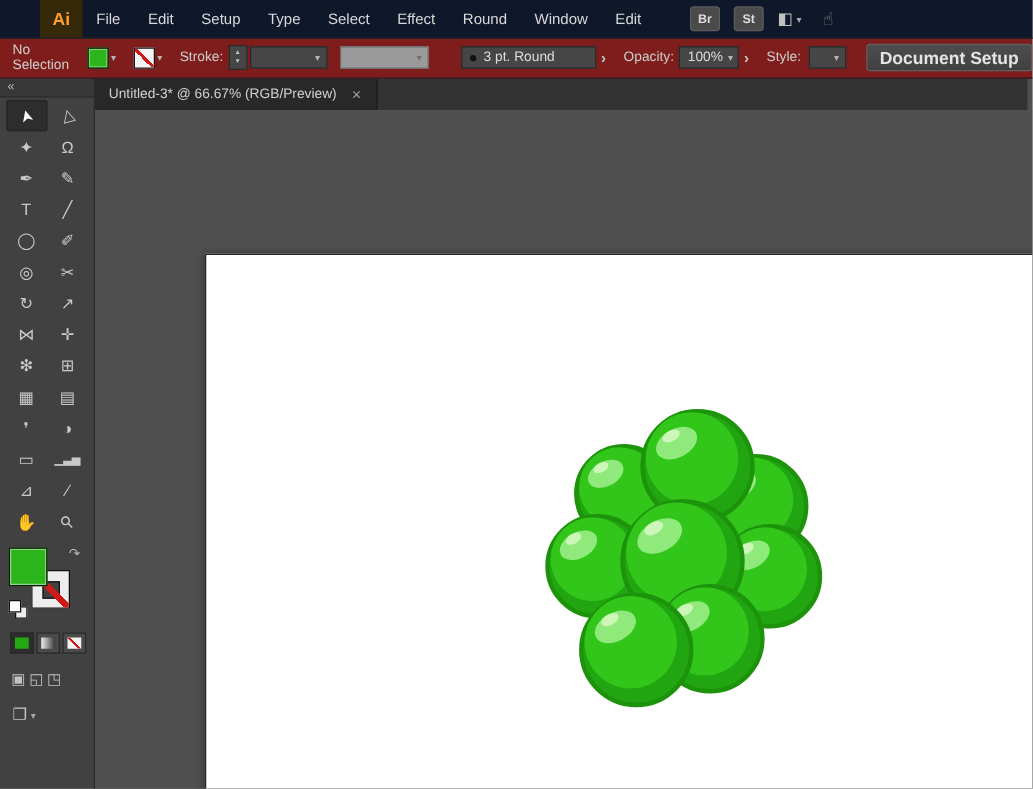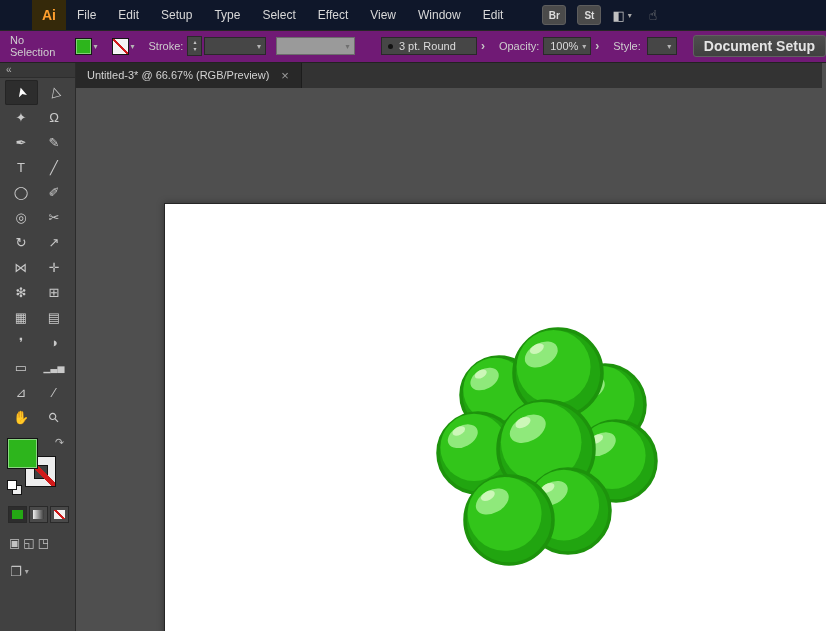--- a/index.html
+++ b/index.html
@@ -18,39 +18,39 @@
   .menu-items{display:flex;align-items:center;height:100%;}
   .menu-item{padding:0 11px;height:30px;line-height:30px;font-size:12px;color:#d8d8d8;cursor:default;}
   .mb-right{display:flex;align-items:center;margin-left:28px;gap:11px;}
   .mb-chip{width:22px;height:18px;background:#4a4a4a;border:1px solid #5d5d5d;border-radius:3px;
     color:#dcdcdc;font-size:10px;font-weight:bold;display:flex;align-items:center;justify-content:center;}
   .ws-wrap{display:flex;align-items:center;gap:3px;color:#c0c0c0;}
   .ws-glyph{font-size:13px;}
   .tiny-caret{font-size:8px;color:#a8a8a8;}
   .hand-glyph{font-size:14px;color:#8e8e8e;margin-left:6px;}
   
-  .control-bar{position:absolute;left:0;top:30px;width:100%;height:32px;background:#701a75;
+  .control-bar{position:absolute;left:0;top:30px;width:100%;height:32px;background:#7f1d1d;
     border-bottom:1px solid #222;display:flex;align-items:center;font-size:11px;color:#c9c9c9;z-index:8;}
   .cb-status{margin-left:10px;width:66px;color:#cfcfcf;}
   .swatch{width:15px;height:15px;border:1px solid #161616;box-shadow:inset 0 0 0 1px rgba(255,255,255,.4);}
   .fill-swatch{background:#2db51c;}
   .stroke-swatch{background:#f3f3f3;position:relative;overflow:hidden;}
   .slash{position:absolute;inset:0;background:linear-gradient(45deg,transparent 44%,#d01a1a 44%,#d01a1a 56%,transparent 56%);}
   .caret{font-size:8px;color:#b5b5b5;margin-left:2px;}
   .cb-group{display:flex;align-items:center;margin-left:14px;}
   .cb-label{margin-right:4px;color:#cdcdcd;}
   .stepper{width:13px;height:18px;background:#464646;border:1px solid #292929;display:flex;flex-direction:column;
     align-items:center;justify-content:center;color:#c6c6c6;font-size:6px;line-height:7px;}
   .combo{height:18px;background:#464646;border:1px solid #292929;display:flex;align-items:center;
     color:#ddd;font-size:11px;box-sizing:border-box;}
   .combo .caret-box{margin-left:auto;width:13px;text-align:center;font-size:8px;color:#b5b5b5;}
   .stroke-size-combo{width:62px;margin-left:2px;}
   .profile-combo{width:102px;background:#9a9a9a;border:1px solid #6c6c6c;margin-left:10px;}
   .profile-combo .caret-box{color:#6f6f6f;}
-  .brush-combo{width:96px;margin-left:12px;padding-left:6px;}
+  .brush-combo{width:108px;margin-left:12px;padding-left:6px;}
   .brush-dot{width:5px;height:5px;border-radius:50%;background:#121212;margin-right:6px;flex:0 0 auto;}
   .chev{font-size:12px;font-weight:bold;color:#c6c6c6;margin-left:4px;}
   .opacity-combo{width:48px;padding-left:6px;}
   .style-combo{width:30px;margin-left:2px;}
   .doc-setup-btn{height:20px;padding:0 10px;margin-left:16px;border:1px solid #606060;border-radius:3px;
     background:linear-gradient(#4e4e4e,#404040);color:#e4e4e4;font-size:14px;font-weight:bold;
     display:flex;align-items:center;white-space:nowrap;}
   
   .toolbar{position:absolute;left:0;top:62px;bottom:0;width:75px;background:#414141;
     border-right:1px solid #2b2b2b;z-index:7;}
@@ -100,21 +100,21 @@
 
 <div class="menu-bar">
   <div class="app-logo">Ai</div>
   <div class="menu-items">
       <div class="menu-item">File</div>
       <div class="menu-item">Edit</div>
       <div class="menu-item">Setup</div>
       <div class="menu-item">Type</div>
       <div class="menu-item">Select</div>
       <div class="menu-item">Effect</div>
-      <div class="menu-item">View</div>
+      <div class="menu-item">Round</div>
       <div class="menu-item">Window</div>
       <div class="menu-item">Edit</div>
     </div>
   <div class="mb-right">
     <div class="mb-chip">Br</div>
     <div class="mb-chip">St</div>
     <div class="ws-wrap">
       <span class="ws-glyph">◧</span>
       <span class="tiny-caret">▾</span>
     </div>

